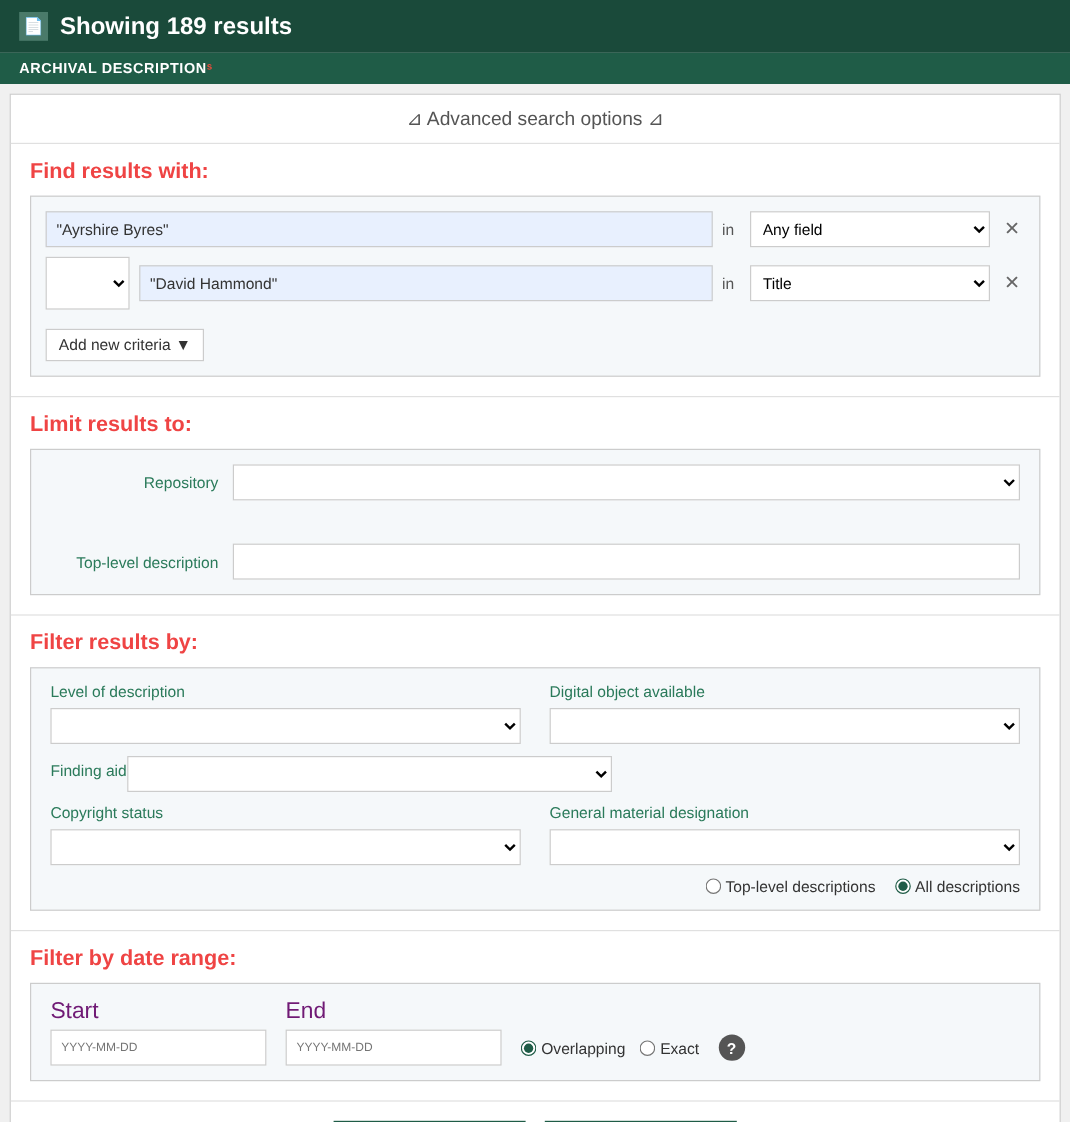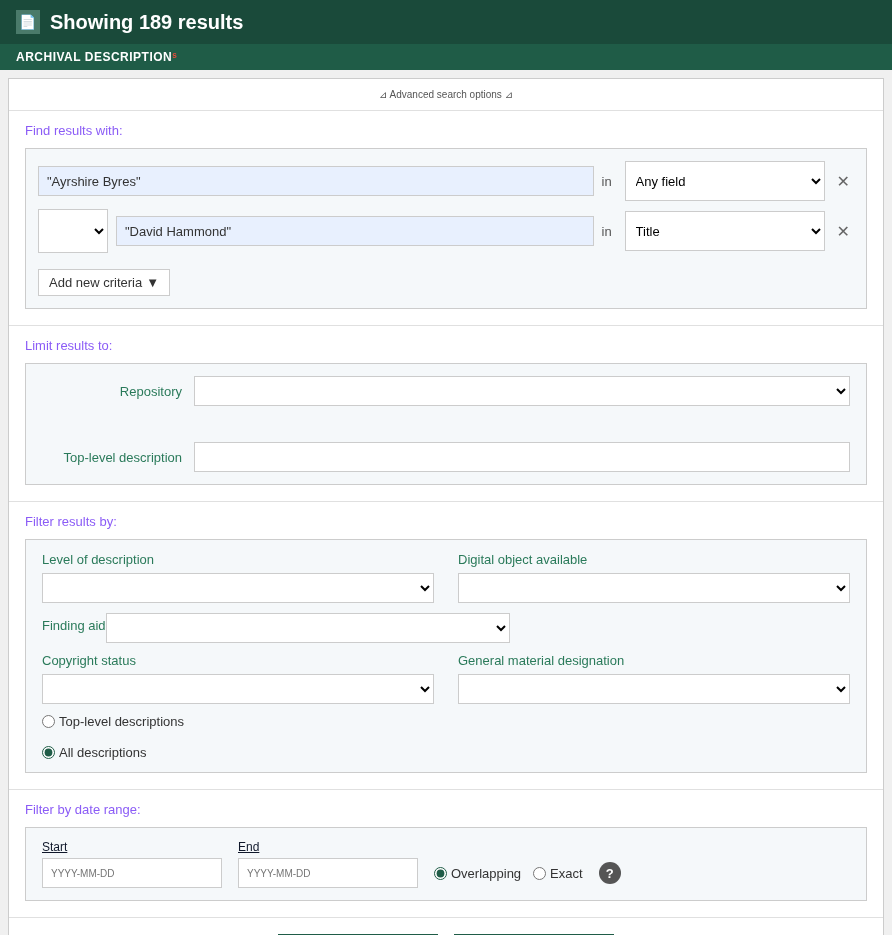--- a/index.html
+++ b/index.html
@@ -51,38 +51,38 @@
       margin: 8px;
       padding: 0;
       border: 1px solid #ccc;
     }
 
     
     .advanced-toggle {
       text-align: center;
       padding: 10px;
       color: #555;
-      font-size: 10px;
+      font-size: 16px;
       border-bottom: 1px solid #e0e0e0;
     }
     .advanced-toggle span {
       cursor: pointer;
       color: #555;
     }
 
     
     .section {
       padding: 12px 16px 16px 16px;
       border-bottom: 1px solid #e0e0e0;
     }
     .section-label {
-      color: #8b5cf6;
-      font-size: 13px;
+      color: #ef4444;
+      font-size: 18px;
       margin-bottom: 10px;
-      font-weight: normal;
+      font-weight: bold;
     }
 
     
     .criteria-area {
       border: 1px solid #ccc;
       background: #f5f8fa;
       padding: 12px;
     }
     .criteria-row {
       display: flex;
@@ -102,21 +102,21 @@
       font-size: 13px;
       color: #333;
     }
     .in-label {
       color: #555;
       font-size: 13px;
       min-width: 15px;
     }
     .criteria-select {
       width: 200px;
-      height: 40px;
+      height: 30px;
       border: 1px solid #ccc;
       background: white;
       padding: 4px 6px;
       font-size: 13px;
     }
     .close-btn {
       background: none;
       border: none;
       color: #666;
       cursor: pointer;
@@ -209,24 +209,24 @@
       font-size: 13px;
     }
     .filter-full-label {
       color: #2a7a5a;
       font-size: 13px;
       margin-bottom: 6px;
       text-align: center;
     }
     .radio-row {
       display: flex;
+      align-items: center;
       justify-content: flex-end;
       gap: 16px;
       margin-top: 8px;
-      flex-direction: column;
     }
     .radio-label {
       display: flex;
       align-items: center;
       gap: 4px;
       font-size: 13px;
       color: #333;
       cursor: pointer;
     }
     input[type="radio"] {
@@ -243,23 +243,22 @@
       display: flex;
       align-items: flex-end;
       gap: 16px;
     }
     .date-col {
       display: flex;
       flex-direction: column;
       gap: 4px;
     }
     .date-col-label {
-      font-size: 12px;
-      color: #0f172a;
-      text-decoration: underline;
+      font-size: 19px;
+      color: #701a75;
     }
     .date-input {
       width: 180px;
       height: 30px;
       border: 1px solid #ccc;
       background: white;
       padding: 4px 8px;
       font-size: 10px;
       color: #0369a1;
     }

